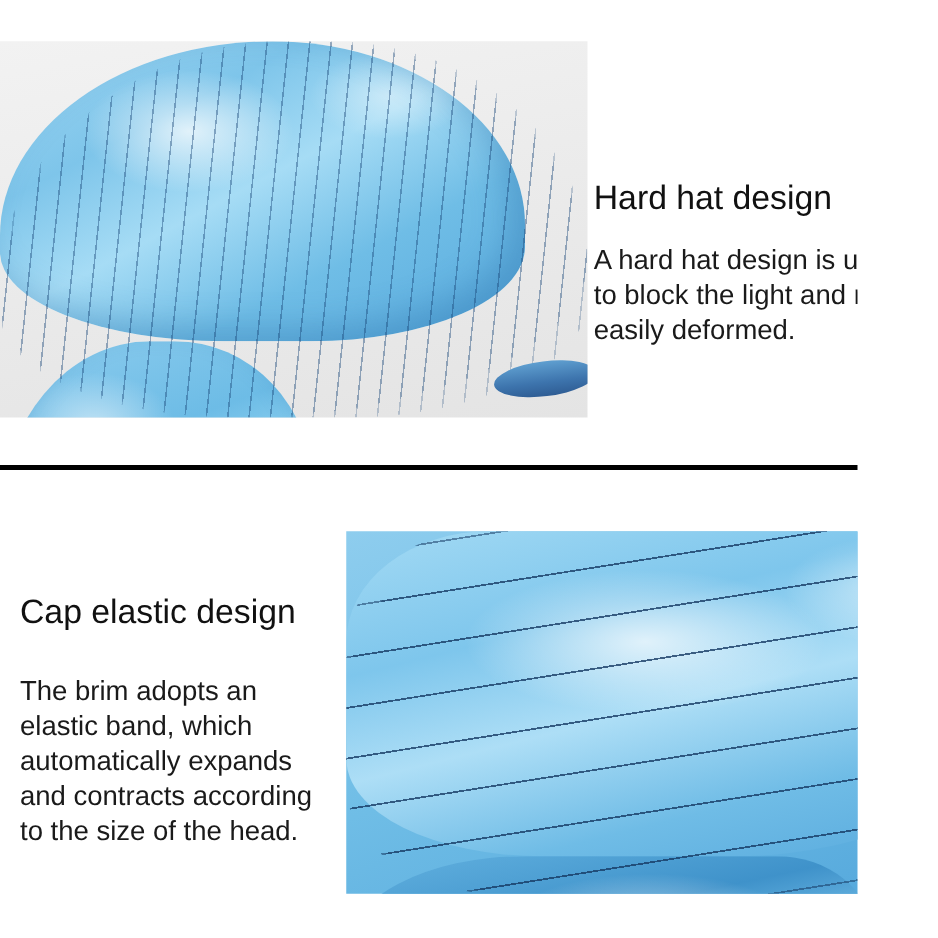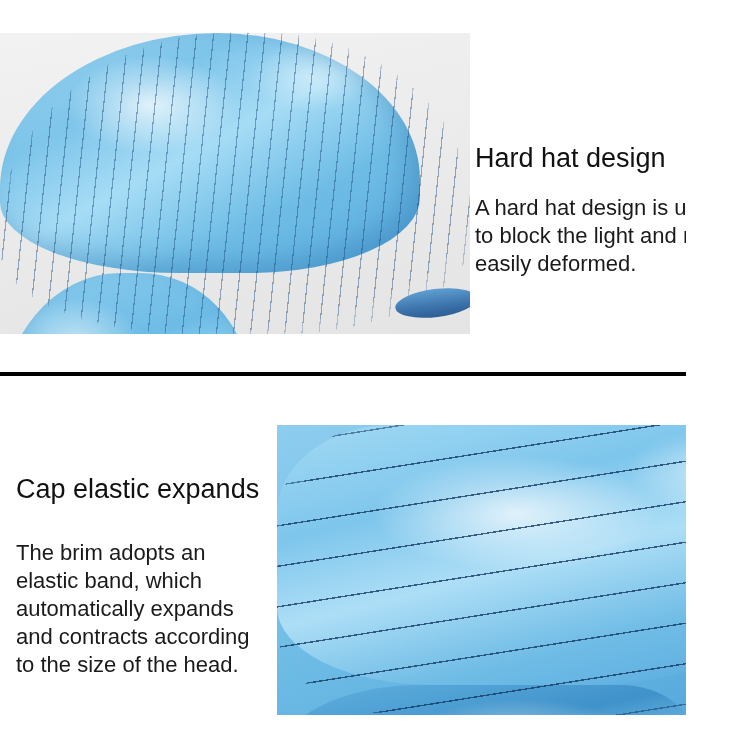--- a/index.html
+++ b/index.html
@@ -217,21 +217,21 @@
   </div>
 
   <div id="text-top" class="feature-text">
     <p class="feature-title">Hard hat design</p>
     <p class="feature-body">A hard hat design is used to block the light and not easily deformed.</p>
   </div>
 
   <div id="divider"></div>
 
   <div id="text-bottom" class="feature-text">
-    <p class="feature-title">Cap elastic expands</p>
+    <p class="feature-title">Cap elastic design</p>
     <p class="feature-body">The brim adopts an elastic band, which automatically expands and contracts according to the size of the head.</p>
   </div>
 
   <div id="photo-bottom" class="photo">
 
     <div id="band-main">
       <div class="band-stripes"></div>
     </div>
 
     <div id="band-fold-lower">

